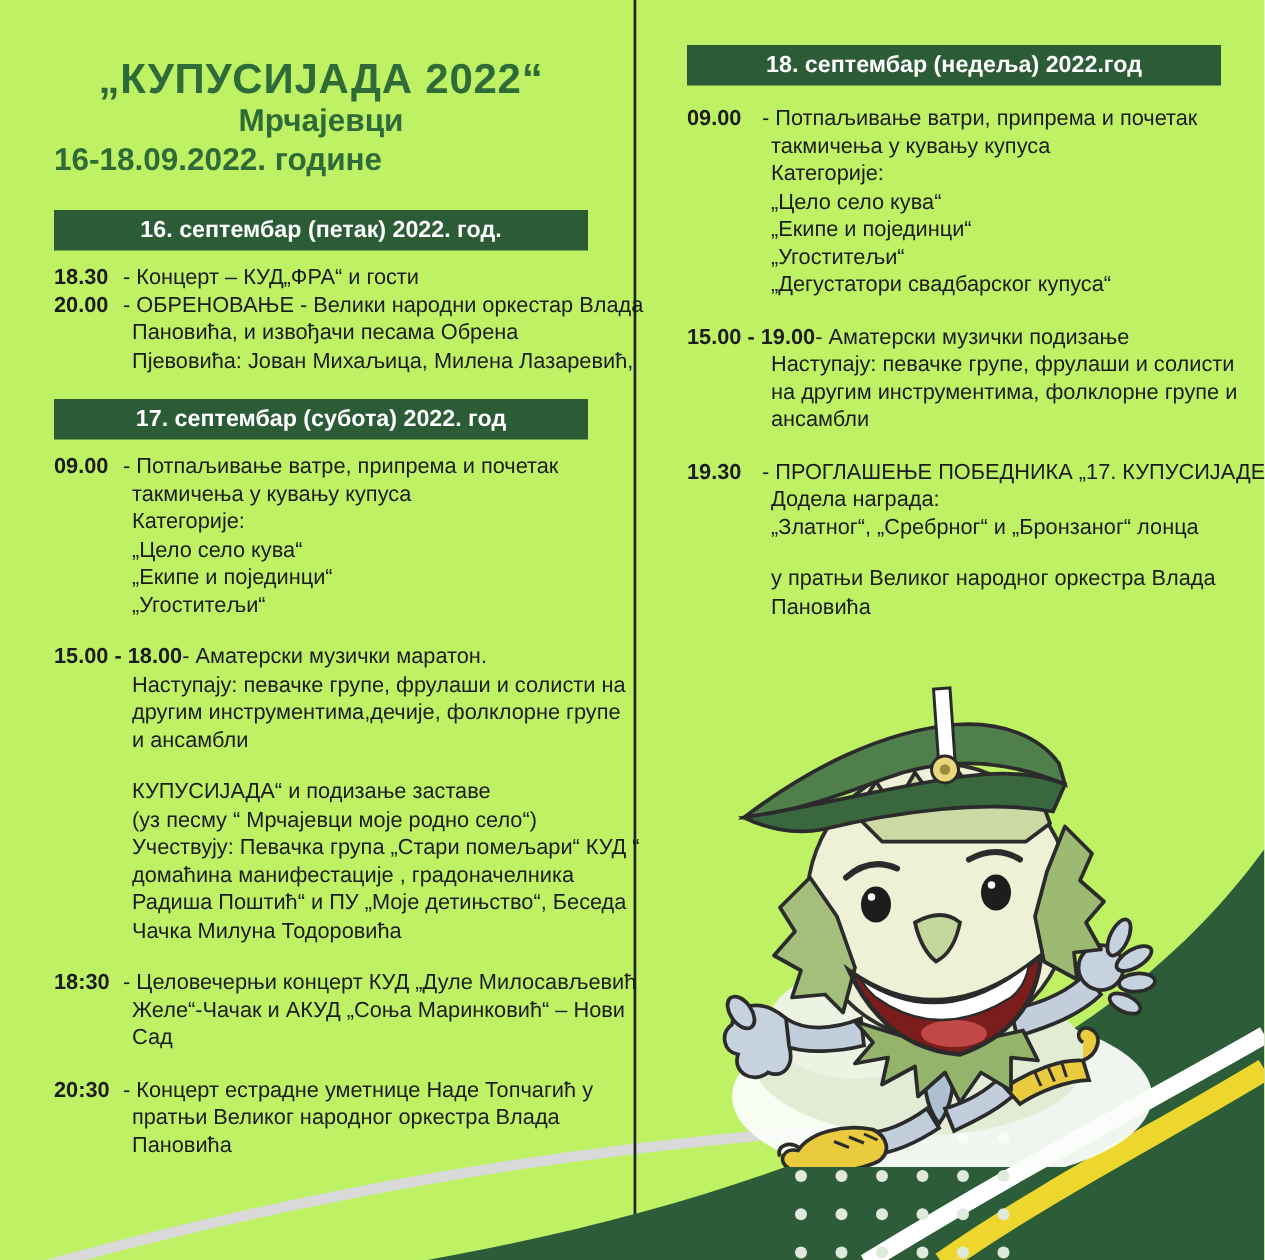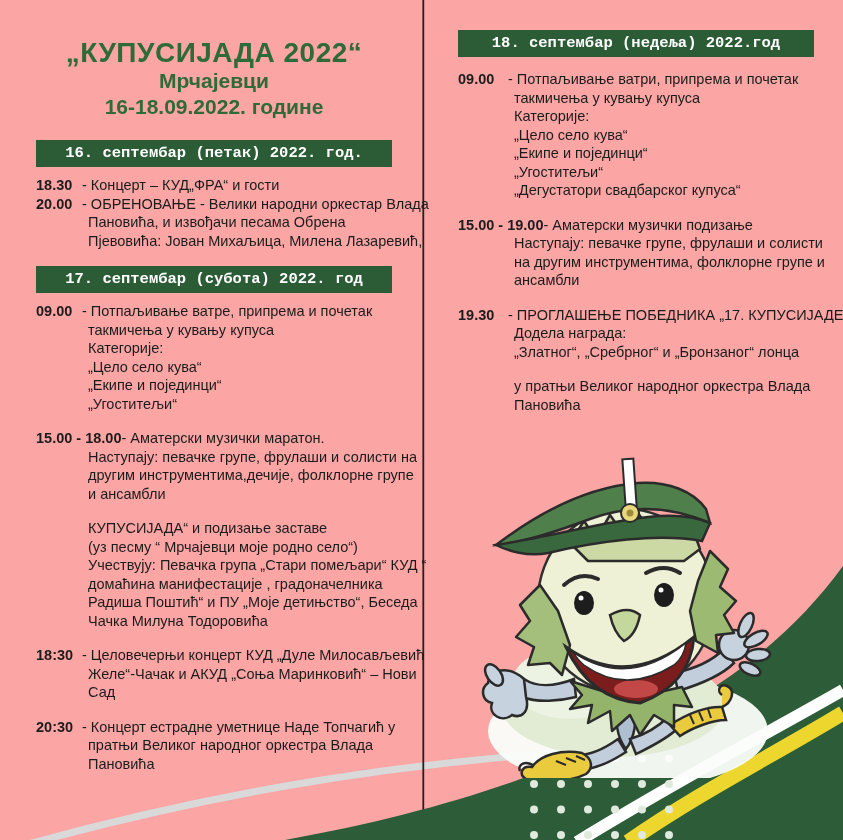--- a/index.html
+++ b/index.html
@@ -1,35 +1,35 @@
 <!DOCTYPE html>
 <html><head>
 <meta charset="utf-8">
 <style>
   html,body{margin:0;padding:0;background:#ffffff;}
   body{width:843px;height:840px;overflow:hidden;
        font-family:"Liberation Sans","DejaVu Sans",sans-serif;color:#1c1c1c;}
-  .page{position:relative;width:843px;height:840px;background:#fca5a5;}
+  .page{position:relative;width:843px;height:840px;background:#bef264;}
 
   
   .bg-waves{position:absolute;left:0;top:0;width:843px;height:840px;z-index:1;pointer-events:none;}
   .mascot{position:absolute;left:478px;top:443px;width:300px;height:335px;z-index:2;}
 
   
   .col{position:absolute;z-index:3;width:356px;}
   .col-left{left:36px;top:38px;}
   .col-right{left:458px;top:30px;}
 
   .title{font-size:28px;font-weight:bold;color:#2e6b38;text-align:center;line-height:30px;letter-spacing:.5px;}
   .subtitle{font-size:21px;font-weight:bold;color:#2e6b38;text-align:center;line-height:26px;}
-  .dates{font-size:21px;font-weight:bold;color:#2e6b38;text-align:center;line-height:26px;}
+  .dates{font-size:21px;font-weight:bold;color:#2e6b38;line-height:26px;}
   .title-block{margin-bottom:20px;}
 
   .banner{background:#2b5c36;color:#ffffff;font-weight:bold;font-size:15.5px;
-          text-align:center;height:27px;line-height:27px;width:100%;font-family:Liberation Mono, monospace;}
+          text-align:center;height:27px;line-height:27px;width:100%;}
   .banner.gap-top{margin-top:16px;}
 
   .events{padding-top:9px;font-size:14.5px;line-height:18.5px;}
   .col-right .events{padding-top:13px;}
   .event{padding-left:52px;margin-bottom:16px;}
   .col-right .event{padding-left:56px;}
   .events.tight .event{margin-bottom:0;}
   .line{white-space:nowrap;}
   .line.first{text-indent:-52px;}
   .col-right .line.first{text-indent:-56px;}

